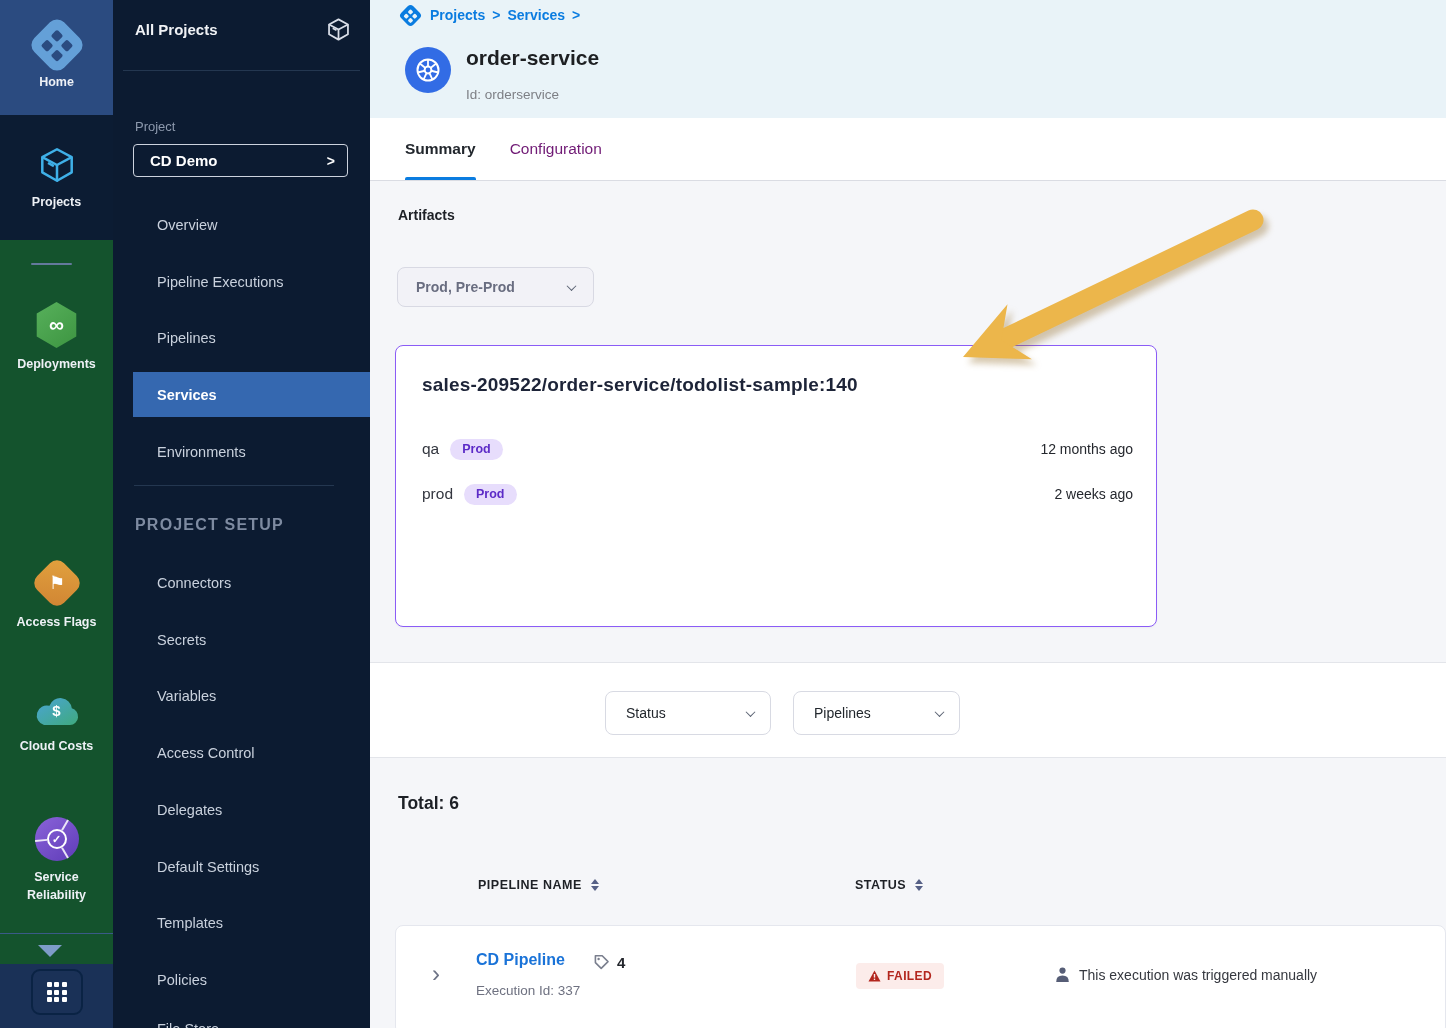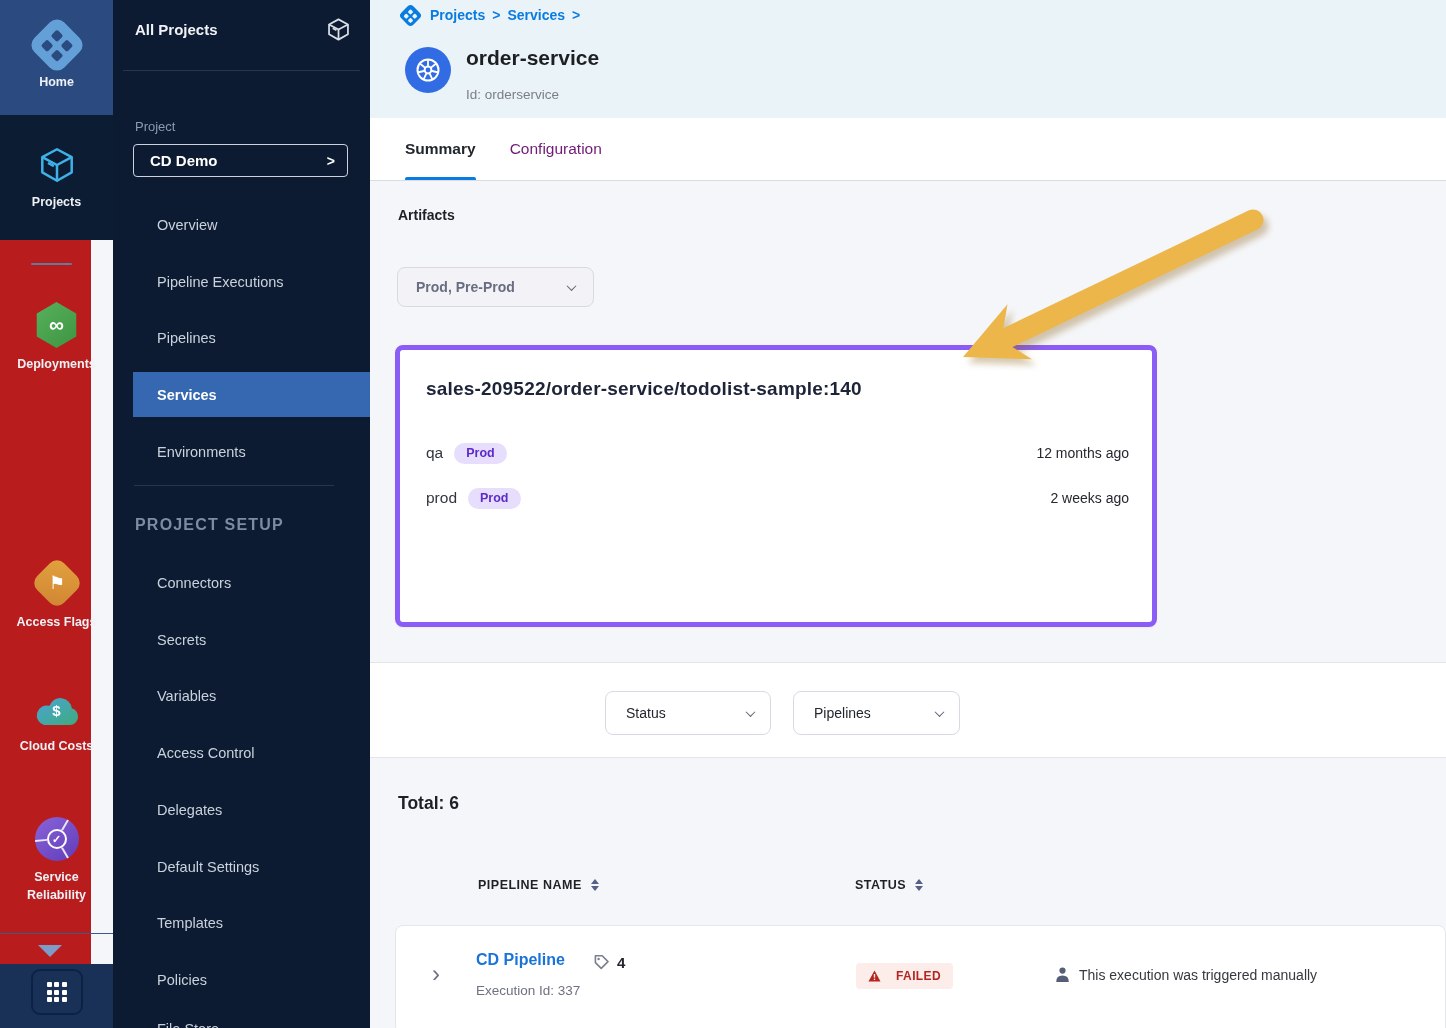--- a/index.html
+++ b/index.html
@@ -1,20 +1,20 @@
 <!DOCTYPE html>
 <html><head>
 <meta charset="utf-8">
 <style>
   * { margin:0; padding:0; box-sizing:border-box; }
   html,body { width:1446px; height:1028px; overflow:hidden; }
   body { font-family:"Liberation Sans", sans-serif; position:relative; background:#f5f6f9; }
 
   
-  .rail { position:absolute; left:0; top:0; width:91px; height:1028px; background:#b91c1c; z-index:5; }
+  .rail { position:absolute; left:0; top:0; width:113px; height:1028px; background:#14532d; z-index:5; }
   .rail-tile { position:absolute; left:0; width:113px; display:flex; flex-direction:column; align-items:center; cursor:pointer; }
   .rail-label { font-size:12.5px; font-weight:700; color:#eef1f6; text-align:center; line-height:1.45; margin-top:7px; }
   .tile-home { top:0; height:115px; background:#2b4b80; justify-content:center; }
   .tile-projects { top:115px; height:125px; background:#0c1c33; justify-content:center; }
   .rail-divider { position:absolute; left:31px; top:263px; width:41px; height:2px; background:#64799c; border-radius:2px; }
   .rail-bottom-divider { position:absolute; left:0; top:933px; width:113px; height:1px; background:#3a5a88; }
   .rail-footer { position:absolute; left:0; top:964px; width:113px; height:64px; background:#1a3157; display:flex; justify-content:center; }
 
   .home-diamond { width:42px; height:42px; background:#64a0d8; border-radius:10px; transform:rotate(45deg); display:grid; grid-template-columns:9px 9px; grid-template-rows:9px 9px; gap:5px; place-content:center; }
   .home-diamond i { background:#2b4b80; border-radius:2px; }
@@ -64,21 +64,21 @@
   .tab { font-size:15.5px; color:#701a75; font-weight:400; height:100%; display:flex; align-items:center; cursor:pointer; position:relative; }
   .tab.active { font-weight:700; color:#22272d; }
   .tab.active::after { content:""; position:absolute; left:0; right:0; bottom:0; height:3px; background:#0a7ce0; border-radius:2px 2px 0 0; }
 
   .artifacts-h { position:absolute; left:28px; top:207px; font-size:14px; font-weight:700; color:#1d2026; }
   .env-pill-select { position:absolute; left:27px; top:267px; width:197px; height:40px; background:#f2f2f7; border:1px solid #d8d9e3; border-radius:8px; display:flex; align-items:center; padding:0 18px; cursor:pointer; }
   .env-pill-select .val { flex:1; font-size:14px; font-weight:600; color:#696d80; }
 
   .chev { display:inline-block; width:7px; height:7px; border-right:1.7px solid #5b6373; border-bottom:1.7px solid #5b6373; transform:rotate(45deg) translate(-1px,-1px); }
 
-  .artifact-card { position:absolute; left:25px; top:345px; width:762px; height:282px; background:#fff; border:5px solid #8b5cf6; border-radius:8px; box-shadow:0 1px 2px rgba(40,41,61,.04); }
+  .artifact-card { position:absolute; left:25px; top:345px; width:762px; height:282px; background:#fff; border:1px solid #8b5cf6; border-radius:8px; box-shadow:0 1px 2px rgba(40,41,61,.04); }
   .art-title { position:absolute; left:26px; top:28px; font-size:19px; font-weight:700; color:#1d2438; letter-spacing:.2px; }
   .env-row { position:absolute; left:26px; right:23px; height:24px; display:flex; align-items:center; }
   .env-name { font-size:15.5px; color:#33363f; }
   .prod-pill { margin-left:11px; background:#e7ddfc; color:#5c2bc7; font-size:12.5px; font-weight:700; border-radius:11px; padding:3px 12px 4px; }
   .env-time { margin-left:auto; font-size:14px; color:#25282e; }
 
   .filter-band { position:absolute; left:0; top:662px; width:1076px; height:96px; background:#fff; border-top:1px solid #e3e5ea; border-bottom:1px solid #e3e5ea; }
   .fbox { position:absolute; top:28px; height:44px; background:#fff; border:1px solid #d8dae3; border-radius:8px; display:flex; align-items:center; cursor:pointer; }
   .fbox-myexec { left:33px; width:180px; padding:0 14px; gap:10px; }
   .checkbox { width:17px; height:17px; border:2px solid #74b3ec; border-radius:4px; background:#fff; }
@@ -97,21 +97,21 @@
   .sort { display:inline-flex; flex-direction:column; gap:2.5px; }
   .sort .up { width:0; height:0; border-left:4.5px solid transparent; border-right:4.5px solid transparent; border-bottom:5.5px solid #566086; }
   .sort .down { width:0; height:0; border-left:4.5px solid transparent; border-right:4.5px solid transparent; border-top:5.5px solid #566086; }
 
   .row-card { position:absolute; left:25px; top:925px; width:1051px; height:110px; background:#fff; border:1px solid #e5e7ee; border-radius:8px; }
   .row-expand { position:absolute; left:36px; top:36px; font-size:24px; color:#6d7386; line-height:24px; cursor:pointer; }
   .pl-name { position:absolute; left:80px; top:25px; font-size:16px; font-weight:700; color:#1a73d8; cursor:pointer; }
   .tag-wrap { position:absolute; left:196px; top:27px; display:flex; align-items:center; gap:6px; }
   .tag-count { font-size:15px; font-weight:600; color:#23262c; }
   .exec-id { position:absolute; left:80px; top:57px; font-size:13.5px; color:#6e7180; }
-  .failed-badge { position:absolute; left:460px; top:37px; height:26px; background:#fcecea; border-radius:4px; display:flex; align-items:center; gap:15px; padding:0 12px; }
+  .failed-badge { position:absolute; left:460px; top:37px; height:26px; background:#fcecea; border-radius:4px; display:flex; align-items:center; gap:6px; padding:0 12px; }
   .failed-badge .txt { font-size:12px; font-weight:800; letter-spacing:.4px; color:#b3261e; }
   .trigger-wrap { position:absolute; left:658px; top:40px; display:flex; align-items:center; gap:8px; }
   .trigger-txt { font-size:14px; font-weight:500; color:#35383f; }
 
   .arrow-svg { position:absolute; left:575px; top:195px; filter:drop-shadow(5px 6px 3px rgba(140,100,30,.35)); pointer-events:none; z-index:6; }
 </style>
 </head>
 <body>
 
 <div class="rail">

